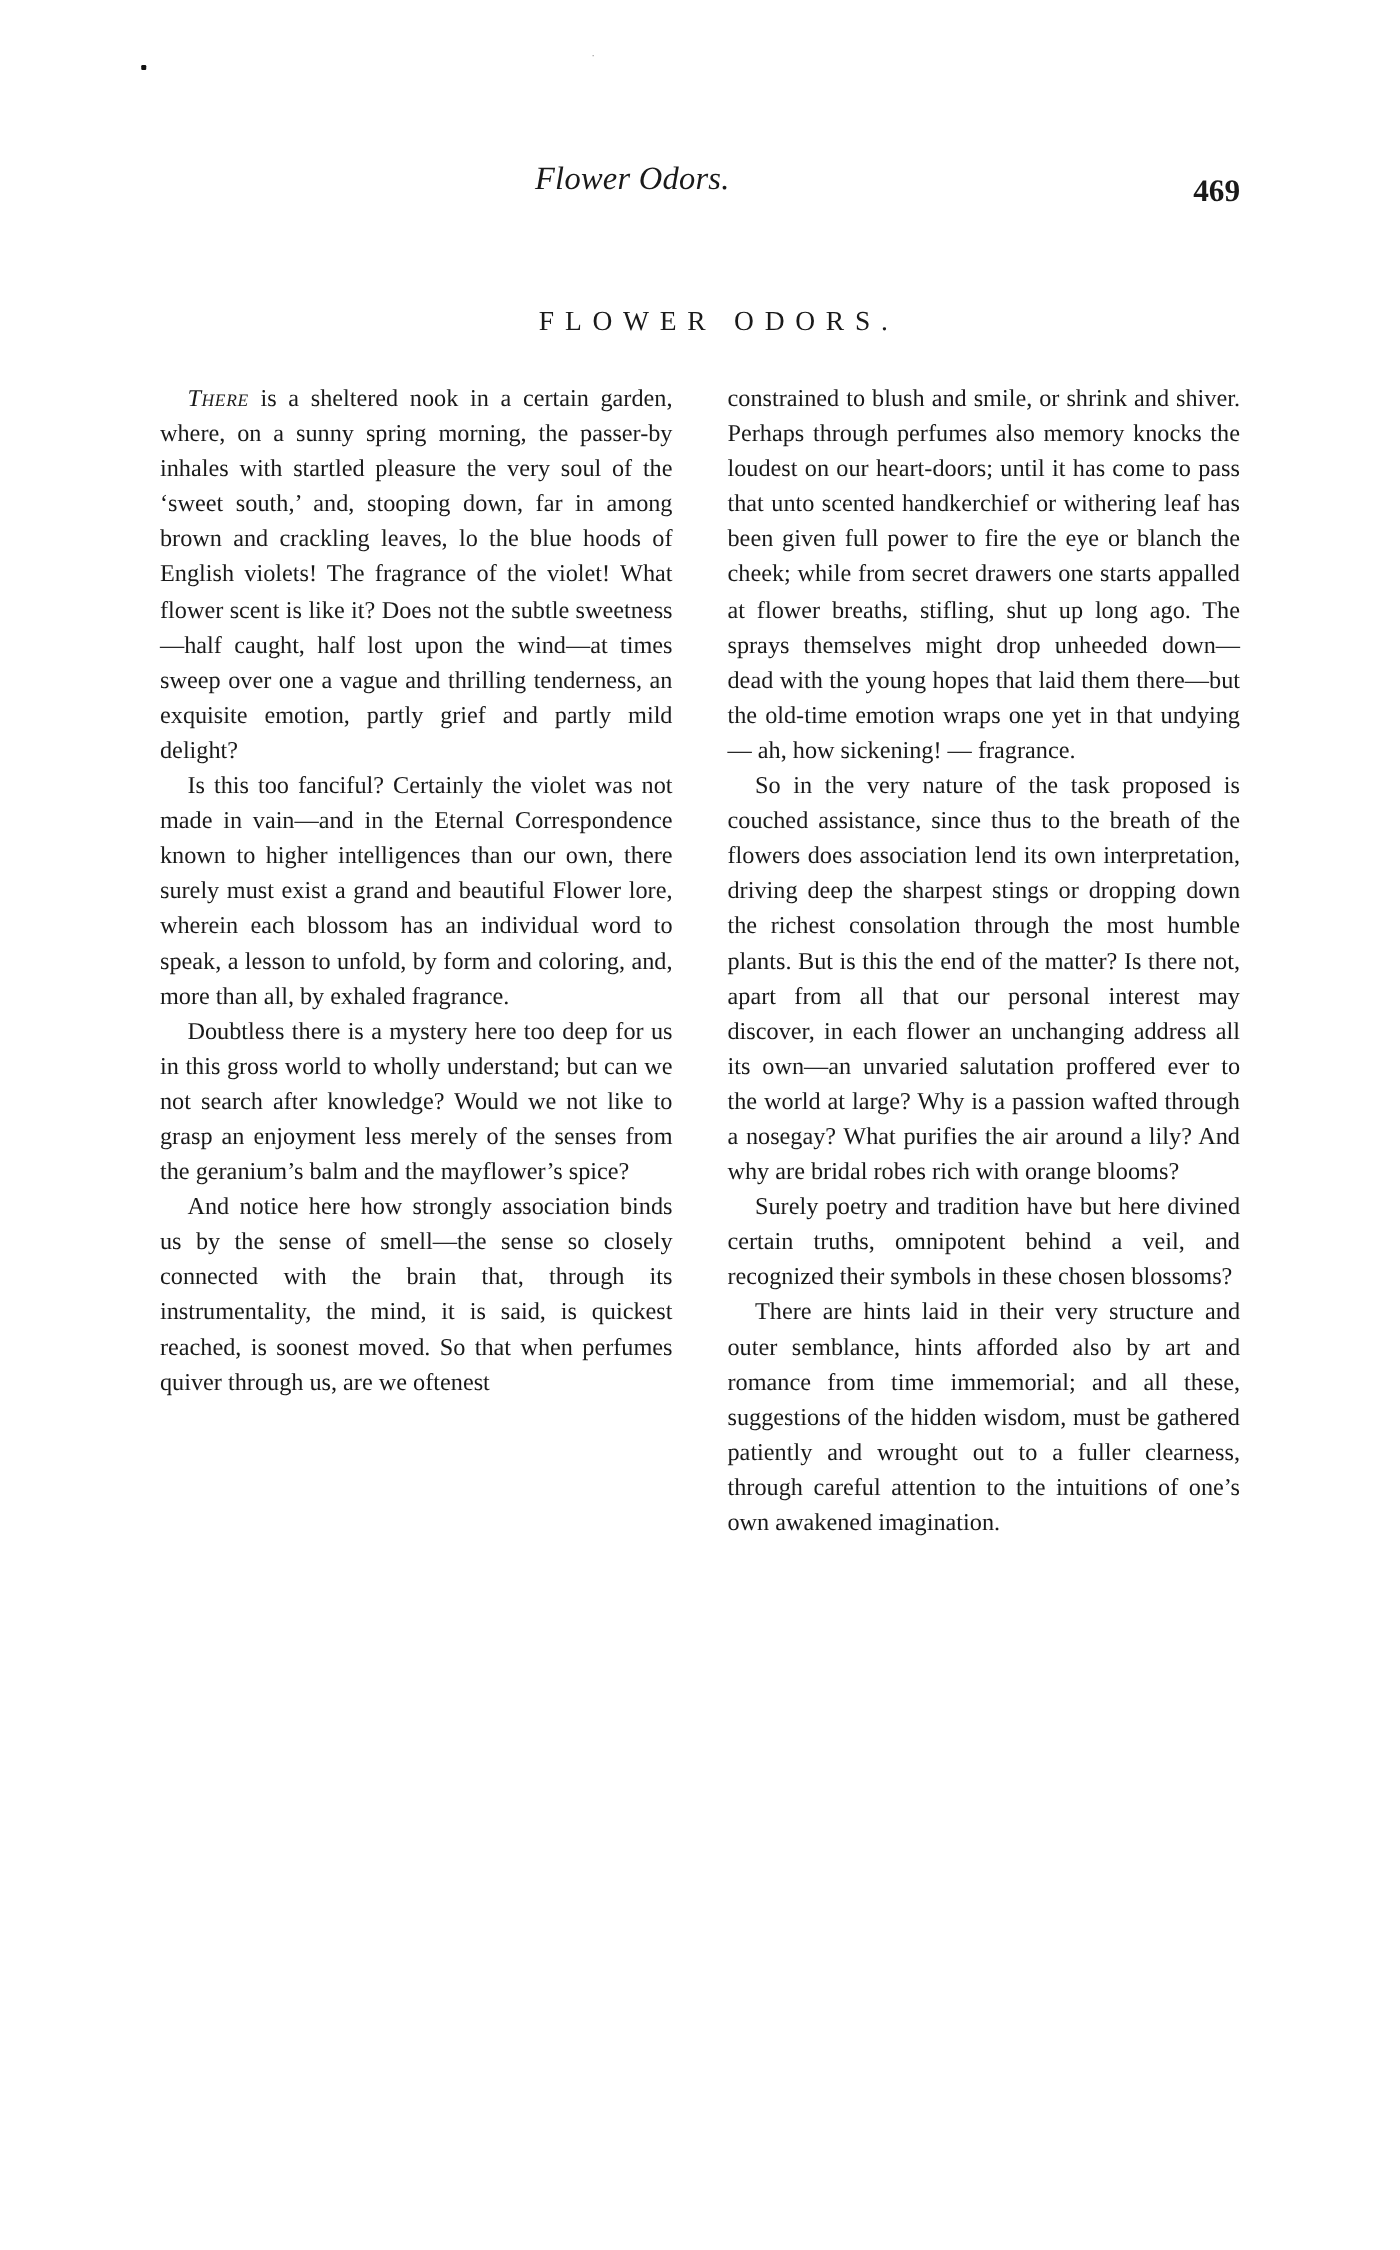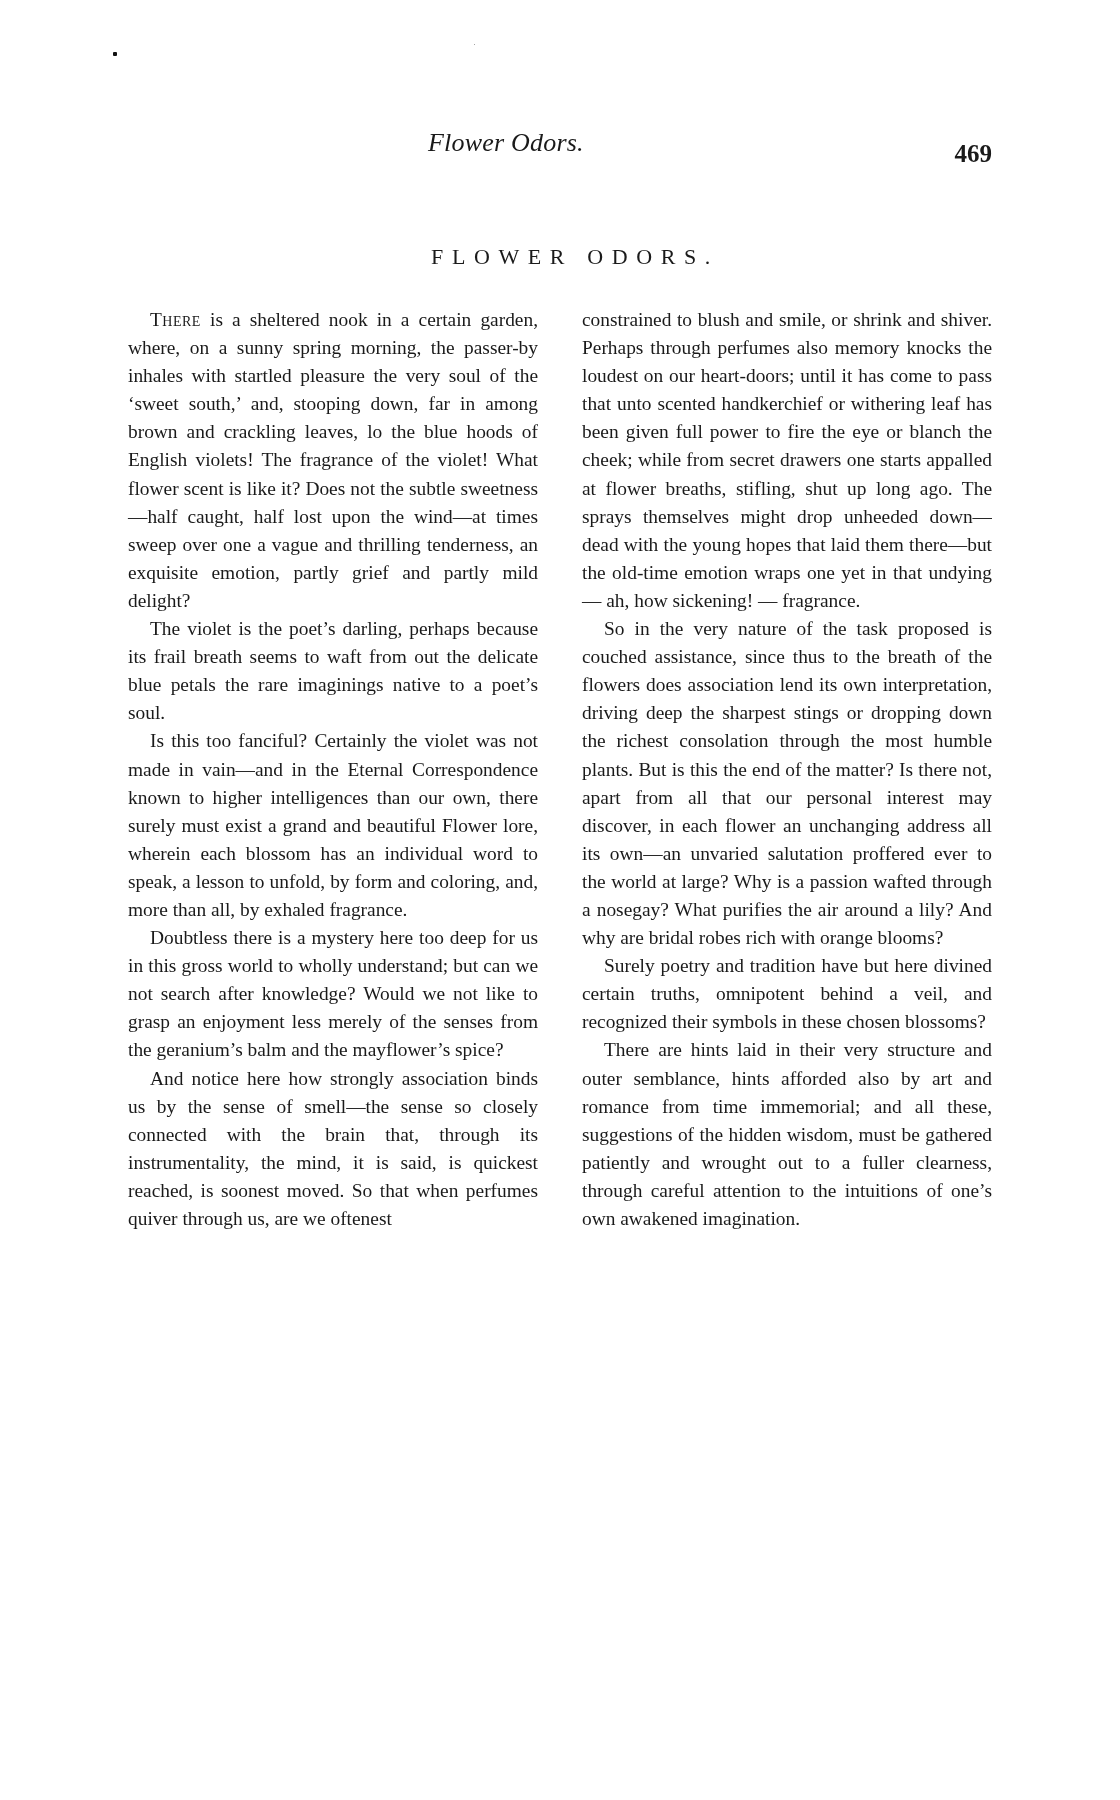--- a/index.html
+++ b/index.html
@@ -65,38 +65,38 @@
     .col-left { left: 128px; }
     .col-right { left: 582px; }
     .para {
       margin: 0;
       text-indent: 0;
     }
     .para.indent { text-indent: 22px; }
     .smallcaps {
       font-variant: small-caps;
       letter-spacing: 0.5px;
+      font-style: italic;
     }
   </style>
 </head>
 <body>
 
 <div class="speck" style="left:113px; top:52px; width:4px; height:4px;"></div>
 <div class="speck" style="left:474px; top:44px; width:1px; height:1px; opacity:.5;"></div>
 
 <header class="running-head">
   <span class="running-title">Flower Odors.</span>
   <span class="page-number">469</span>
 </header>
 
 <h1 class="article-title" style="margin:0; font-weight:normal;">FLOWER ODORS.</h1>
 
 <section class="column col-left">
   <p class="para indent"><span class="smallcaps">There</span><span> is a sheltered nook in a certain garden, where, on a sunny spring morning, the passer-by inhales with startled pleasure the very soul of the ‘sweet south,’ and, stooping down, far in among brown and crackling leaves, lo the blue hoods of English violets! The fragrance of the violet! What flower scent is like it? Does not the subtle sweetness—half caught, half lost upon the wind—at times sweep over one a vague and thrilling tenderness, an exquisite emotion, partly grief and partly mild delight?</span></p>
-  <p class="para indent">The violet is the poet’s darling, perhaps because its frail breath seems to waft from out the delicate blue petals the rare imaginings native to a poet’s soul.</p>
   <p class="para indent">Is this too fanciful? Certainly the violet was not made in vain—and in the Eternal Correspondence known to higher intelligences than our own, there surely must exist a grand and beautiful Flower lore, wherein each blossom has an individual word to speak, a lesson to unfold, by form and coloring, and, more than all, by exhaled fragrance.</p>
   <p class="para indent">Doubtless there is a mystery here too deep for us in this gross world to wholly understand; but can we not search after knowledge? Would we not like to grasp an enjoyment less merely of the senses from the geranium’s balm and the mayflower’s spice?</p>
   <p class="para indent">And notice here how strongly association binds us by the sense of smell—the sense so closely connected with the brain that, through its instrumentality, the mind, it is said, is quickest reached, is soonest moved. So that when perfumes quiver through us, are we oftenest</p>
 </section>
 
 <section class="column col-right">
   <p class="para">constrained to blush and smile, or shrink and shiver. Perhaps through perfumes also memory knocks the loudest on our heart-doors; until it has come to pass that unto scented handkerchief or withering leaf has been given full power to fire the eye or blanch the cheek; while from secret drawers one starts appalled at flower breaths, stifling, shut up long ago. The sprays themselves might drop unheeded down—dead with the young hopes that laid them there—but the old-time emotion wraps one yet in that undying — ah, how sickening! — fragrance.</p>
   <p class="para indent">So in the very nature of the task proposed is couched assistance, since thus to the breath of the flowers does association lend its own interpretation, driving deep the sharpest stings or dropping down the richest consolation through the most humble plants. But is this the end of the matter? Is there not, apart from all that our personal interest may discover, in each flower an unchanging address all its own—an unvaried salutation proffered ever to the world at large? Why is a passion wafted through a nosegay? What purifies the air around a lily? And why are bridal robes rich with orange blooms?</p>
   <p class="para indent">Surely poetry and tradition have but here divined certain truths, omnipotent behind a veil, and recognized their symbols in these chosen blossoms?</p>
   <p class="para indent">There are hints laid in their very structure and outer semblance, hints afforded also by art and romance from time immemorial; and all these, suggestions of the hidden wisdom, must be gathered patiently and wrought out to a fuller clearness, through careful attention to the intuitions of one’s own awakened imagination.</p>

